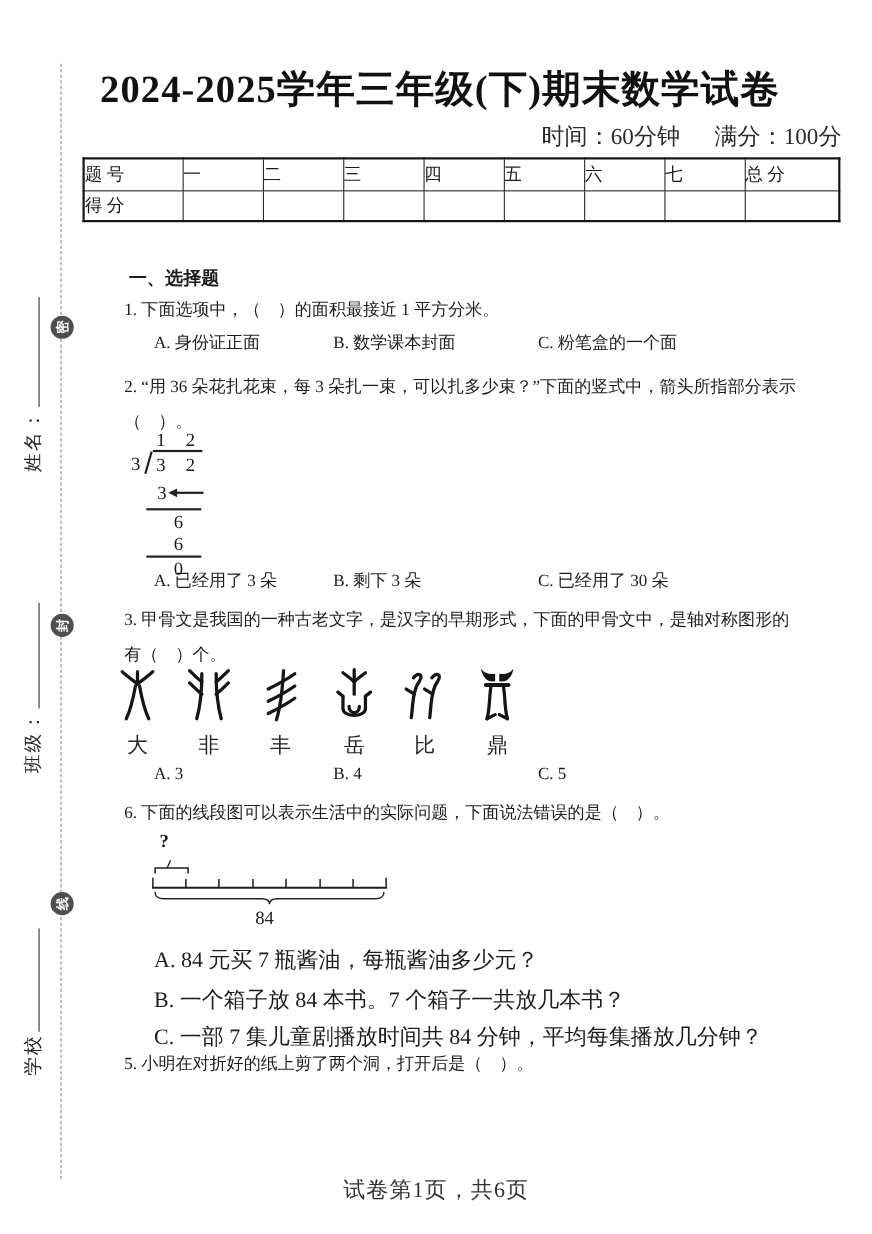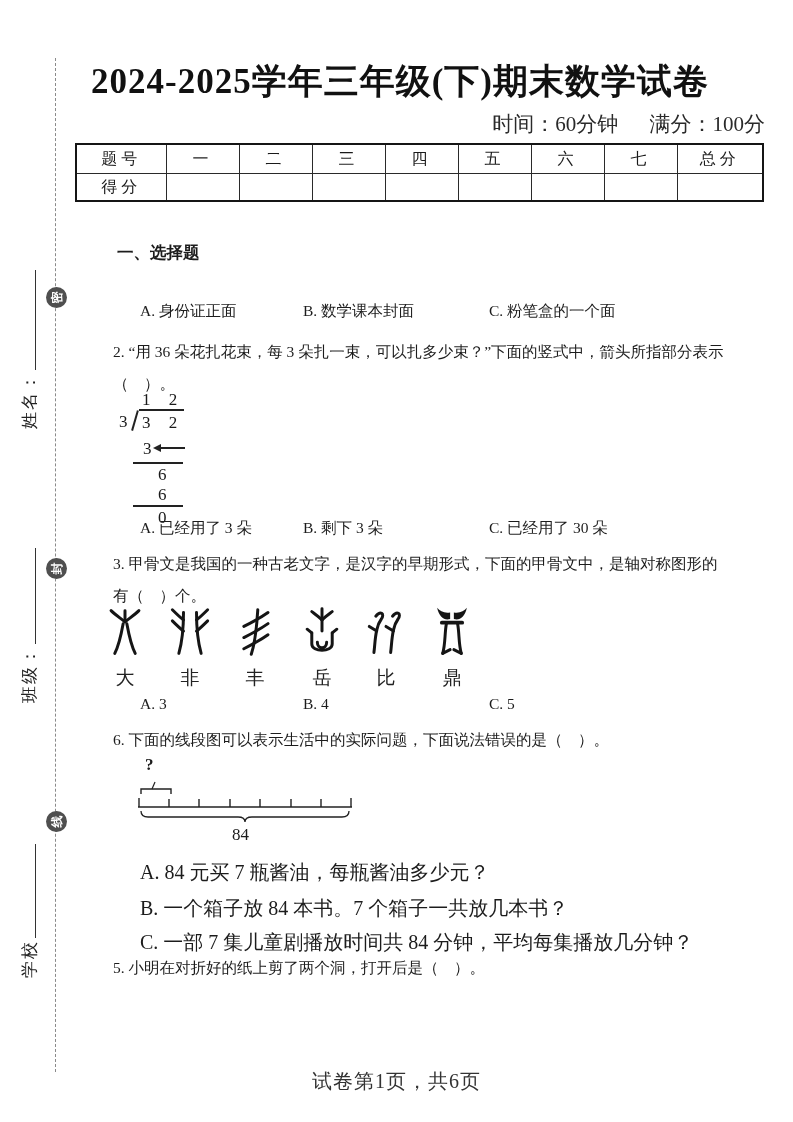--- a/index.html
+++ b/index.html
@@ -19,21 +19,21 @@
     font-size:21px; color:#2a2a2a;
   }
   .meta span + span { margin-left:26px; }
   
   table.score-table {
     position:absolute; left:75px; top:143px;
     border-collapse:collapse; table-layout:fixed;
     border:2.5px solid #151515; font-size:16px; color:#1a1a1a;
   }
   table.score-table td {
-    border:1.2px solid #2a2a2a; text-align:center; padding:0;
+    border:1.2px solid #2a2a2a; padding:0;
     letter-spacing:4px; font-weight:normal;
   }
   tr.r1 td { height:28px; }
   tr.r2 td { height:26px; }
   
   .fold-line {
     position:absolute; left:55px; top:58px; height:1014px; width:0;
     border-left:1.6px dashed #8a8a8a;
   }
   .seal {
@@ -155,20 +155,21 @@
       <td></td>
       <td></td>
       <td></td>
       <td></td>
     </tr>
   </tbody>
     </table>
 
   <div class="sec-heading">一、选择题</div>
 
+  <div class="qtext" style="top:266px">1. 下面选项中，（　）的面积最接近 1 平方分米。</div>
   <div class="optrow" style="top:301px">
     <span class="opt-a">A. 身份证正面</span>
     <span class="opt-b">B. 数学课本封面</span>
     <span class="opt-c">C. 粉笔盒的一个面</span>
   </div>
 
   <div class="qtext" style="top:336px">
     <div>2. “用 36 朵花扎花束，每 3 朵扎一束，可以扎多少束？”下面的竖式中，箭头所指部分表示</div>
     <div>（　）。</div>
   </div>

